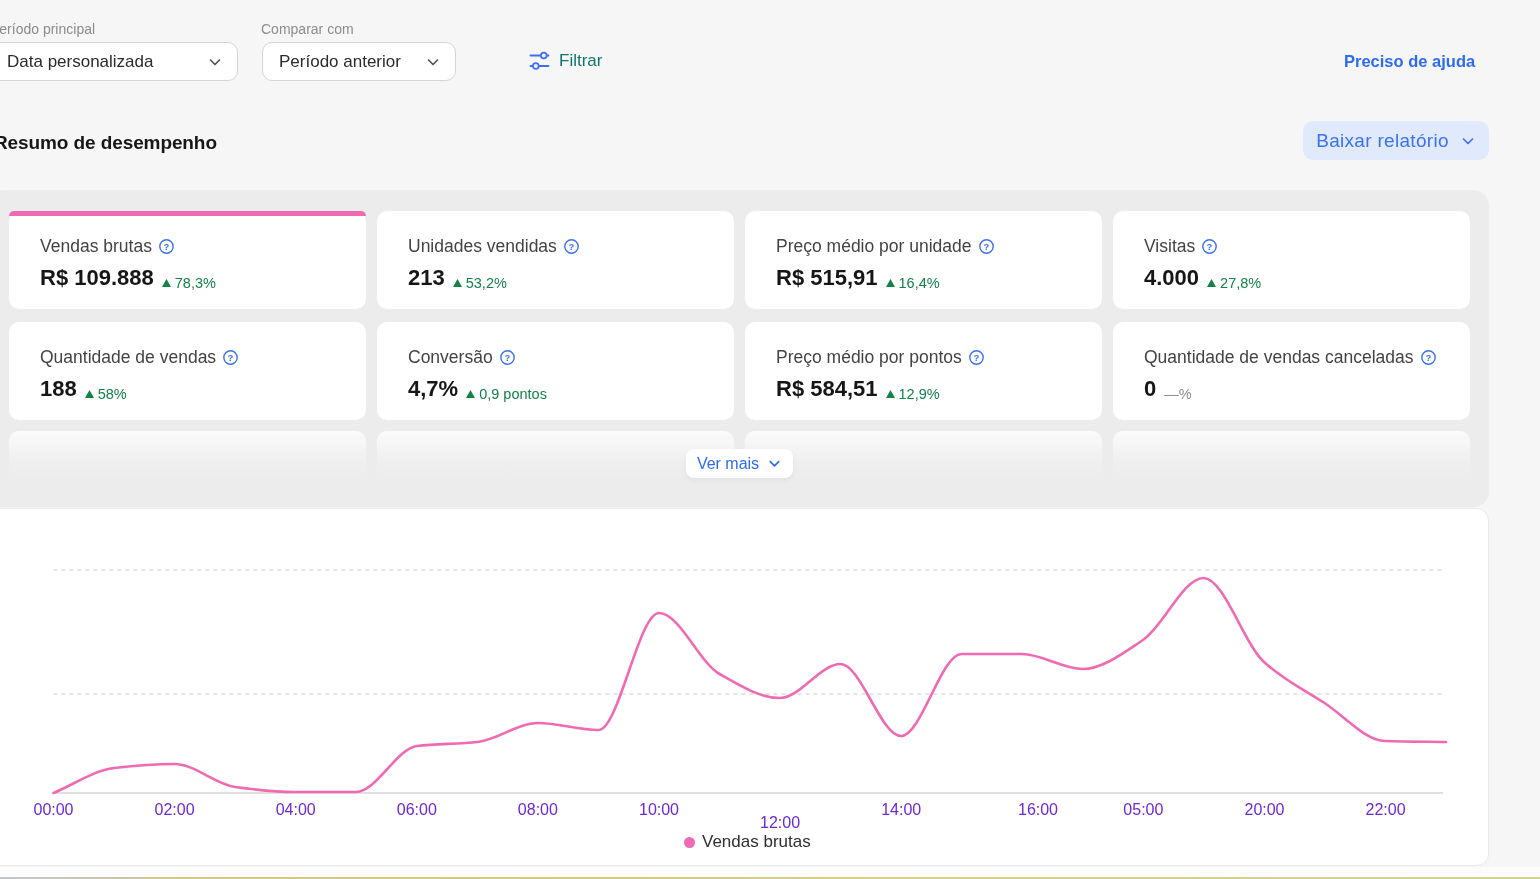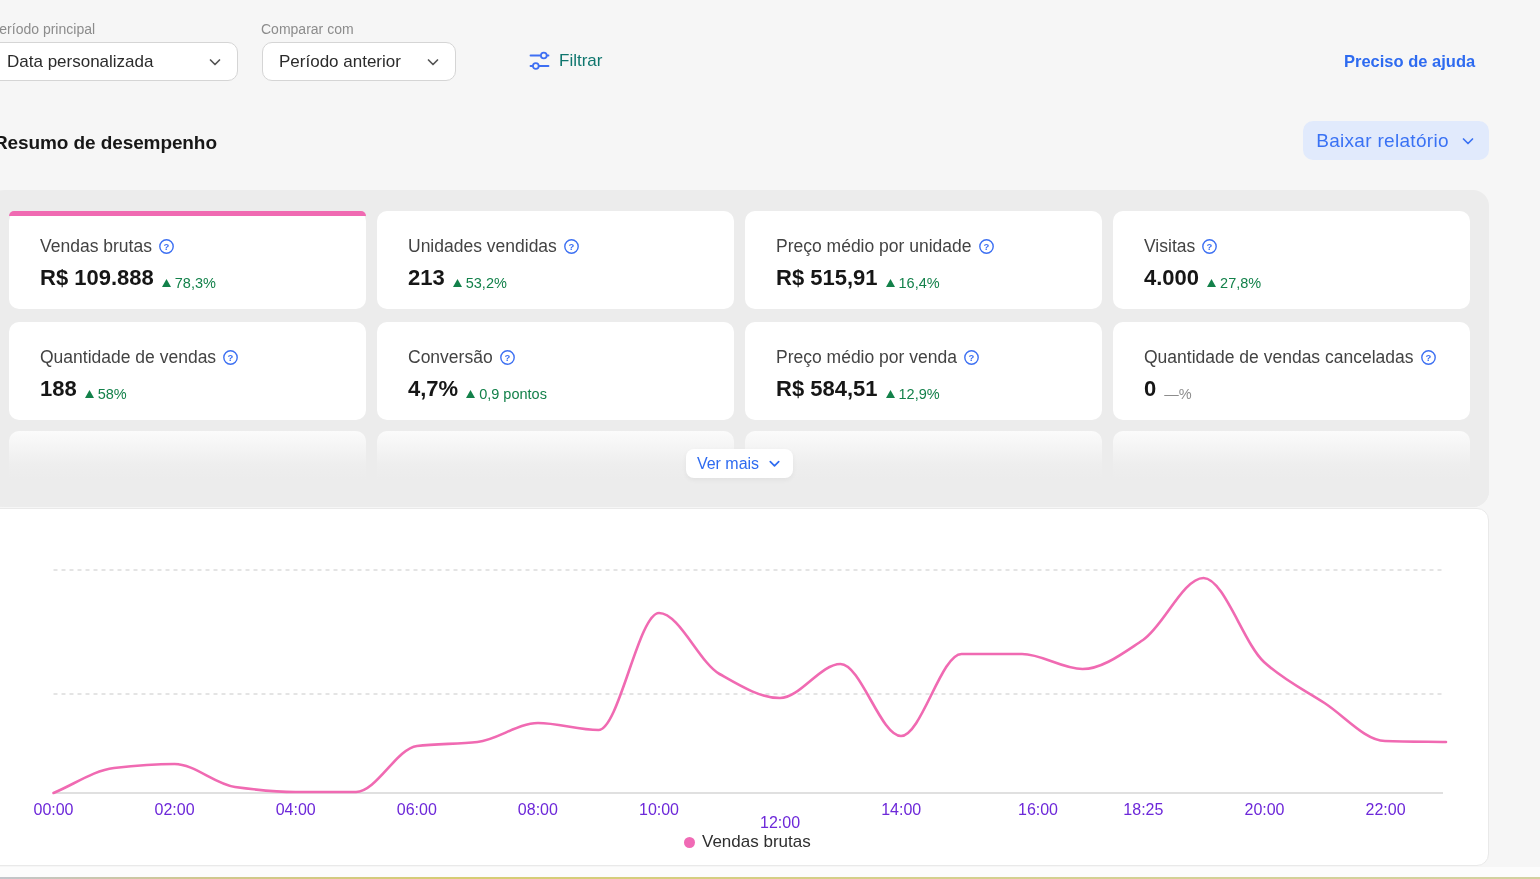--- a/index.html
+++ b/index.html
@@ -181,21 +181,21 @@
         <span class="delta">
           <svg width="9" height="8" viewBox="0 0 9 8">
             <path d="M4.5 0 L9 8 L0 8 Z" fill="#13814a"></path>
           </svg>
           <span class="txt">0,9 pontos</span>
         </span>
       </div>
     </div>
     <div class="card" style="left:757px; top:131.5px;">
       <div class="trow">
-        <span class="title">Preço médio por venda</span>
+        <span class="title">Preço médio por pontos</span>
         <svg width="15" height="15" viewBox="0 0 15 15">
           <circle cx="7.5" cy="7.5" r="6.7" fill="none" stroke="#3d70f2" stroke-width="1.4"></circle>
           <text x="7.5" y="11" text-anchor="middle" font-size="9.5" font-weight="bold" fill="#3d70f2">?</text>
         </svg>
       </div>
       <div class="vrow">
         <span class="val">R$ 584,51</span>
         <span class="delta">
           <svg width="9" height="8" viewBox="0 0 9 8">
             <path d="M4.5 0 L9 8 L0 8 Z" fill="#13814a"></path>
@@ -242,21 +242,21 @@
     </svg>
     <div class="axlbl" style="left:64.5px;">00:00</div>
     <div class="axlbl" style="left:185.6px;">02:00</div>
     <div class="axlbl" style="left:306.7px;">04:00</div>
     <div class="axlbl" style="left:427.8px;">06:00</div>
     <div class="axlbl" style="left:548.9px;">08:00</div>
     <div class="axlbl" style="left:670px;">10:00</div>
     <div class="axlbl" style="left:791.1px;margin-top:13px;">12:00</div>
     <div class="axlbl" style="left:912.2px;">14:00</div>
     <div class="axlbl" style="left:1049px;">16:00</div>
-    <div class="axlbl" style="left:1154.4px;">18:25</div>
+    <div class="axlbl" style="left:1154.4px;">05:00</div>
     <div class="axlbl" style="left:1275.5px;">20:00</div>
     <div class="axlbl" style="left:1396.6px;">22:00</div>
     <div class="legend">
       <span class="dot"></span>
       <span class="t">Vendas brutas</span>
     </div>
   </div>
 
   <div class="abs" style="left:0; top:867px; width:1540px; height:12px; background:#fcfcfc;"></div>
   <div class="abs" style="left:0; top:876.5px; width:1540px; height:2.5px; background:linear-gradient(90deg,#c2c5cb 0%,#cfc78e 13%,#d6cc72 30%,#d4cf8c 60%,#d2d1a0 100%);"></div>

